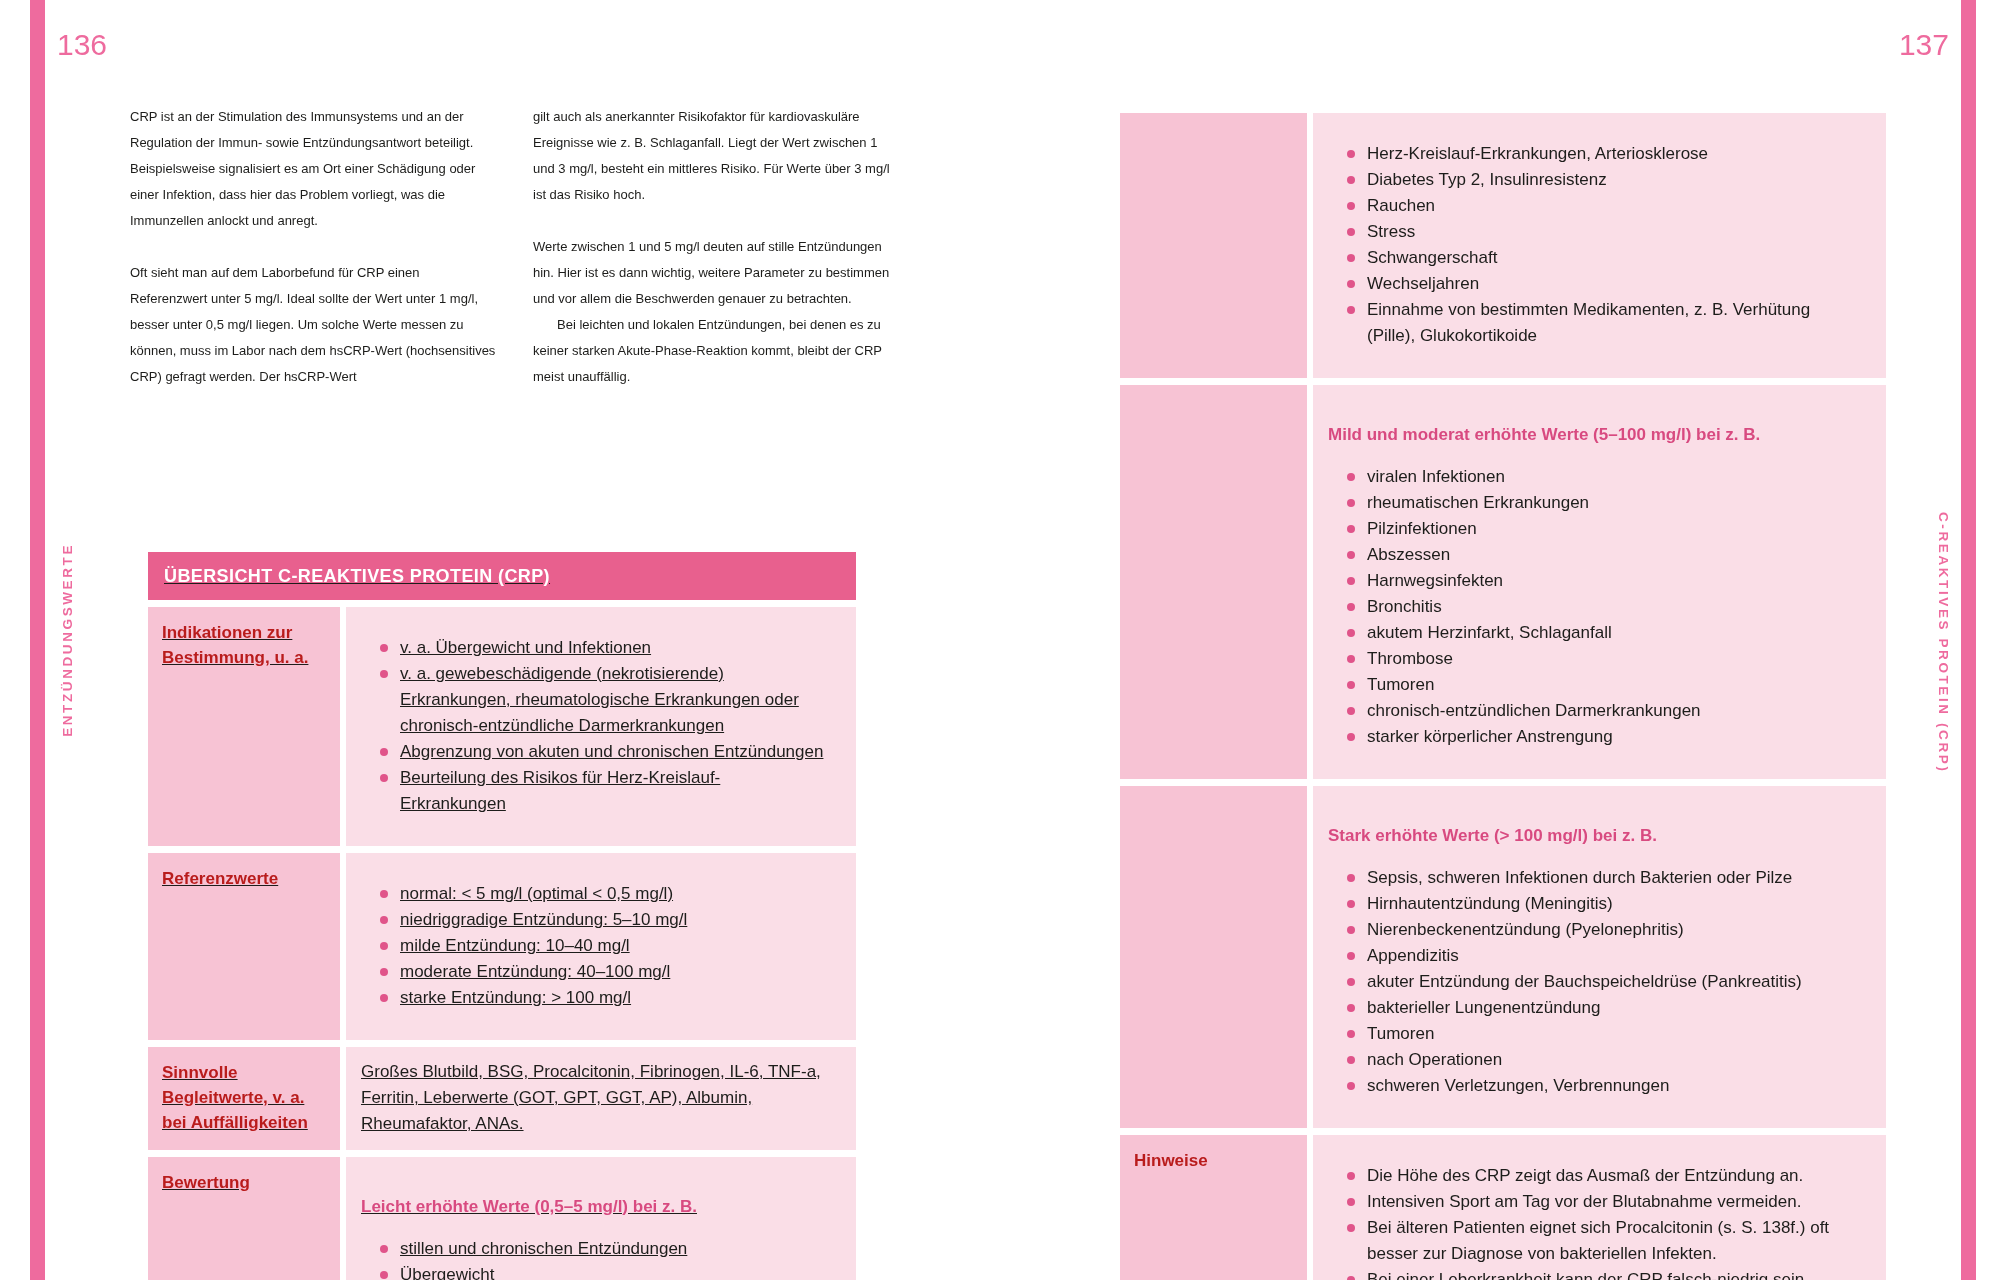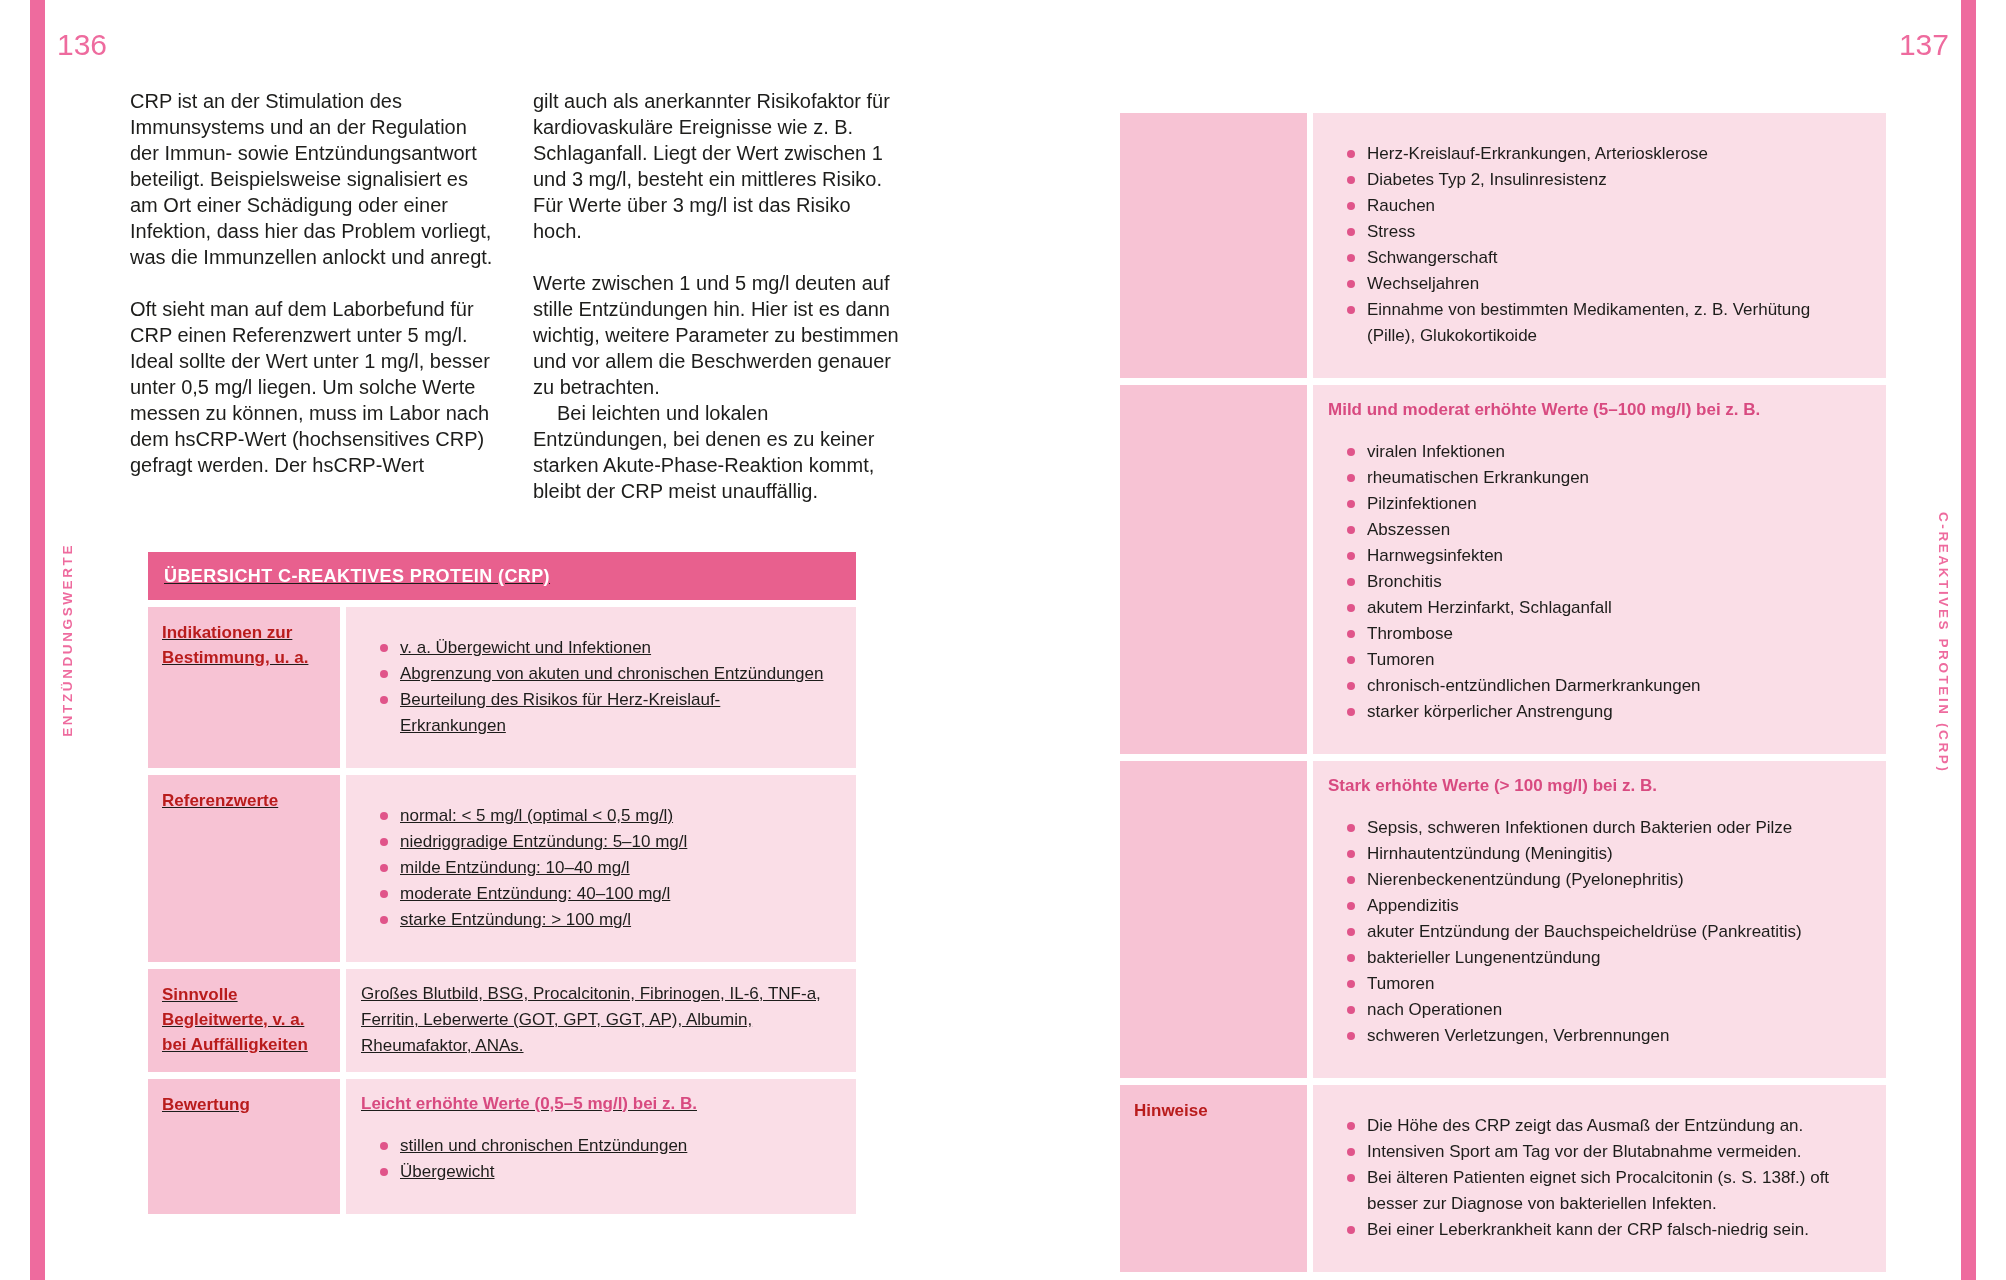--- a/index.html
+++ b/index.html
@@ -16,22 +16,22 @@
   .page-num.right { right:57px; }
 
   .vlabel {
     position:absolute; color:#ee6b9e; font-weight:bold; font-size:13.5px;
     letter-spacing:2.6px; text-transform:uppercase; white-space:nowrap;
   }
   .vlabel.left { writing-mode:vertical-rl; transform:rotate(180deg); left:60px; top:543px; }
   .vlabel.right { writing-mode:vertical-rl; left:1936px; top:512px; }
 
   .article {
-    position:absolute; left:130px; top:88px; width:772px;
-    display:flex; gap:34px; font-size:20px; line-height:26px;
+    position:absolute; left:130px; top:104px; width:772px;
+    display:flex; gap:34px; font-size:13px; line-height:26px;
   }
   .article .col { flex:1; min-width:0; }
   .article p { margin:0 0 26px 0; }
   .article p.tight { margin-bottom:0; }
   .article p.indent { text-indent:24px; margin:0; }
 
   .dtable { position:absolute; font-size:17px; line-height:26px; }
   .dtable.tleft { left:148px; top:552px; width:708px;text-decoration:underline; }
   .dtable.tright { left:1120px; top:113px; width:766px; }
 
@@ -40,21 +40,21 @@
     letter-spacing:0.4px; padding:11px 16px; text-transform:uppercase;
   }
   .drow { display:flex; gap:6px; margin-top:7px; }
   .dtable.tright .drow.first { margin-top:0; }
   .dlabel {
     flex:0 0 192px; background:#f7c3d4; color:#b91c1c; font-weight:bold;
     padding:13px 10px 13px 14px; line-height:25px; box-sizing:border-box;
   }
   .dtable.tright .dlabel { flex:0 0 187px; }
   .dcell { flex:1; min-width:0; background:#fadee7; padding:12px 16px 13px 15px; box-sizing:border-box; }
-  .cell-heading { color:#d84a80; font-weight:bold; }
+  .cell-heading { color:#d84a80; font-weight:bold;margin-top:25px; }
 
   ul.bullets { list-style:none; margin:16px; padding:0; }
   .bullets li { position:relative; padding-left:23px; }
   .bullets li::before {
     content:""; position:absolute; left:3px; top:9px;
     width:8px; height:8px; border-radius:50%; background:#e0548a;
   }
 </style>
 </head>
 <body>
@@ -83,20 +83,21 @@
   </div>
 
   <div class="dtable tleft">
     <div class="dtable-header">ÜBERSICHT C-REAKTIVES PROTEIN (CRP)</div>
 
     <div class="drow">
       <div class="dlabel">Indikationen zur Bestimmung, u. a.</div>
       <div class="dcell">
         <ul class="bullets">
           <li>v. a. Übergewicht und Infektionen</li>
+          <li>v. a. gewebeschädigende (nekrotisierende) Erkrankungen, rheumatologische Erkrankungen oder chronisch-entzündliche Darmerkrankungen</li>
           <li>Abgrenzung von akuten und chronischen Entzündungen</li>
           <li>Beurteilung des Risikos für Herz-Kreislauf-Erkrankungen</li>
         </ul>
       </div>
     </div>
 
     <div class="drow">
       <div class="dlabel">Referenzwerte</div>
       <div class="dcell">
         <ul class="bullets">

